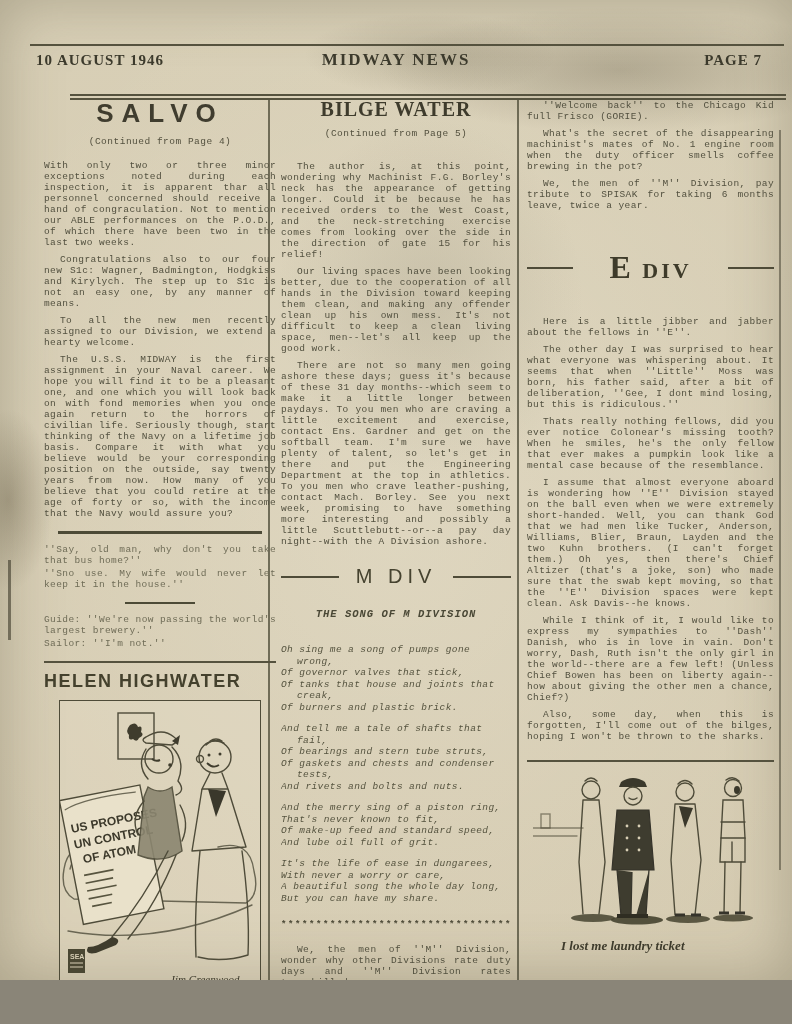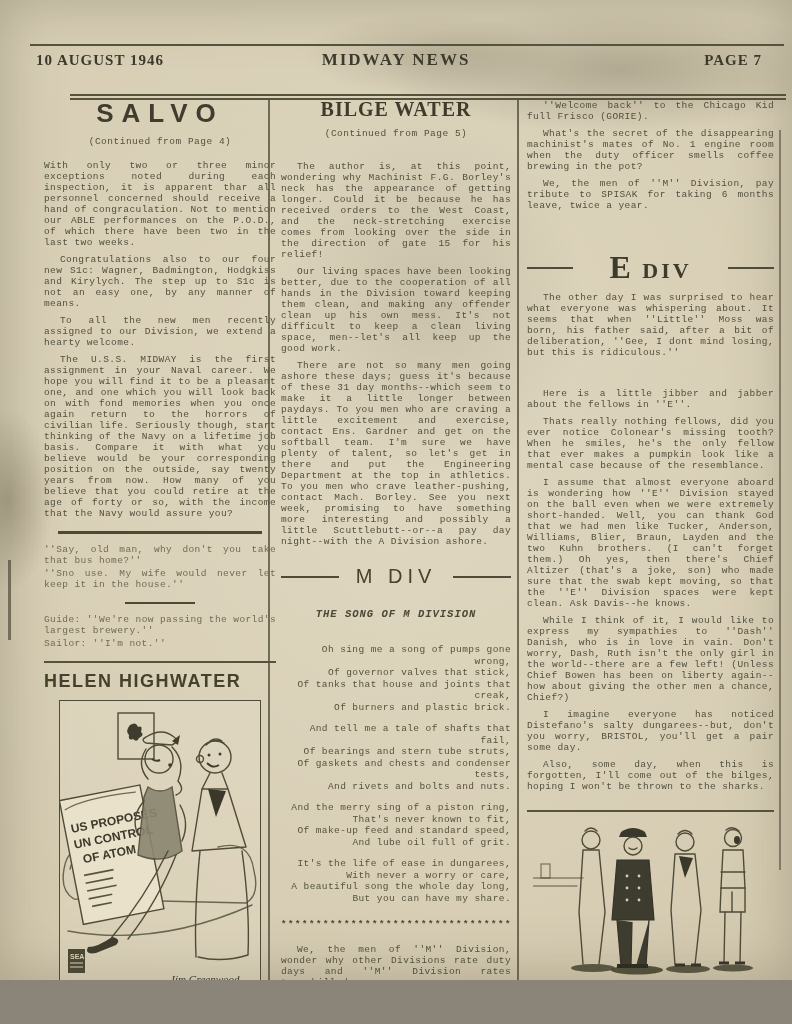--- a/index.html
+++ b/index.html
@@ -42,22 +42,22 @@
 
   .divhead { display:flex; align-items:center; justify-content:space-between; gap:14px; }
   .divline { height:2px; background:#4e4b38; width:58px; }
   .mdiv-word { font-family:"Liberation Sans",sans-serif; font-size:20px; letter-spacing:5px; color:#45422f; }
   .ediv-word { font-family:"Liberation Serif",serif; font-weight:bold; font-size:22px;
                letter-spacing:3px; color:#3e3b2a; }
   .ediv-word::first-letter { font-size:32px; }
 
   .songtitle { font-style:italic; font-weight:bold; font-size:10.5px; letter-spacing:1px;
                text-align:center; color:#4a4836; }
-  .poemline { font-size:9.5px; line-height:11.5px; letter-spacing:0.4px;
-              padding-left:16px; text-indent:-16px; color:#55533f; text-align:right; }
+  .poemline { font-style:italic; font-size:9.5px; line-height:11.5px; letter-spacing:0.4px;
+              padding-left:16px; text-indent:-16px; color:#55533f; text-align:left; }
   .stanza { margin-top:10px; }
   .asterisks { margin-top:16px; font-weight:bold; font-size:9px; letter-spacing:1.6px;
                white-space:nowrap; overflow:hidden; color:#4b4836; }
 
   .hr-col { height:2.5px; background:#4c4a36; }
   .hr-thin { height:1.5px; background:#55523e; }
   .hr-short { width:70px; height:2.5px; background:#4c4a36; margin:12px auto 0 auto; }
 
   .cartoon-box { width:202px; margin:8px auto 0 auto; border:1.5px solid #4e4b38; background:rgba(235,228,208,0.25); }
   .caption1 { font-family:"Liberation Serif",serif; font-weight:bold; font-size:13px;
@@ -211,26 +211,25 @@
     <div class="mono p" style="margin-top:2px">''Welcome back'' to the Chicago Kid full Frisco (GORIE).</div>
     <div class="mono p">What's the secret of the disappearing machinist's mates of No. 1 engine room when the duty officer smells coffee brewing in the pot?</div>
     <div class="mono p">We, the men of ''M'' Division, pay tribute to SPISAK for taking 6 months leave, twice a year.</div>
 
     <div class="divhead" style="margin-top:38px">
       <div class="divline" style="width:46px"></div>
       <div class="ediv-word">E DIV</div>
       <div class="divline" style="width:46px"></div>
     </div>
 
+    <div class="mono p" style="margin-top:30px">Here is a little jibber and jabber about the fellows in ''E''.</div>
     <div class="mono p">The other day I was surprised to hear what everyone was whispering about. It seems that when ''Little'' Moss was born, his father said, after a bit of deliberation, ''Gee, I dont mind losing, but this is ridiculous.''</div>
-    <div class="mono p" style="margin-top:30px">Here is a little jibber and jabber about the fellows in ''E''.</div>
     <div class="mono p">Thats really nothing fellows, did you ever notice Colonear's missing tooth? When he smiles, he's the only fellow that ever makes a pumpkin look like a mental case because of the resemblance.</div>
     <div class="mono p">I assume that almost everyone aboard is wondering how ''E'' Division stayed on the ball even when we were extremely short-handed. Well, you can thank God that we had men like Tucker, Anderson, Williams, Blier, Braun, Layden and the two Kuhn brothers. (I can't forget them.) Oh yes, then there's Chief Altizer (that's a joke, son) who made sure that the swab kept moving, so that the ''E'' Division spaces were kept clean. Ask Davis--he knows.</div>
     <div class="mono p">While I think of it, I would like to express my sympathies to ''Dash'' Danish, who is in love in vain. Don't worry, Dash, Ruth isn't the only girl in the world--there are a few left! (Unless Chief Bowen has been on liberty again--how about giving the other men a chance, Chief?)</div>
-    <div class="mono p">I imagine everyone has noticed Distefano's salty dungarees--but, don't you worry, BRISTOL, you'll get a pair some day.</div>
     <div class="mono p">Also, some day, when this is forgotten, I'll come out of the bilges, hoping I won't be thrown to the sharks.</div>
 
     <div class="hr-thin" style="margin-top:18px"></div>
 
     <svg width="240" height="162" viewBox="0 0 240 162" style="margin:8px 0 0 6px">
 
       <path d="M0 58 h50 M0 66 h44" class="sk" opacity="0.6"></path>
       <rect x="8" y="44" width="9" height="14" class="sk" opacity="0.6"></rect>
 
       <ellipse cx="60" cy="148" rx="22" ry="4" fill="#45432f" opacity="0.85"></ellipse>

